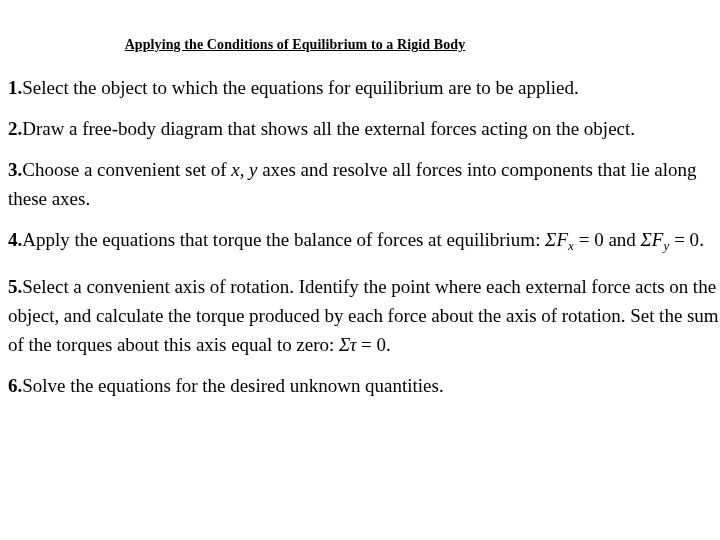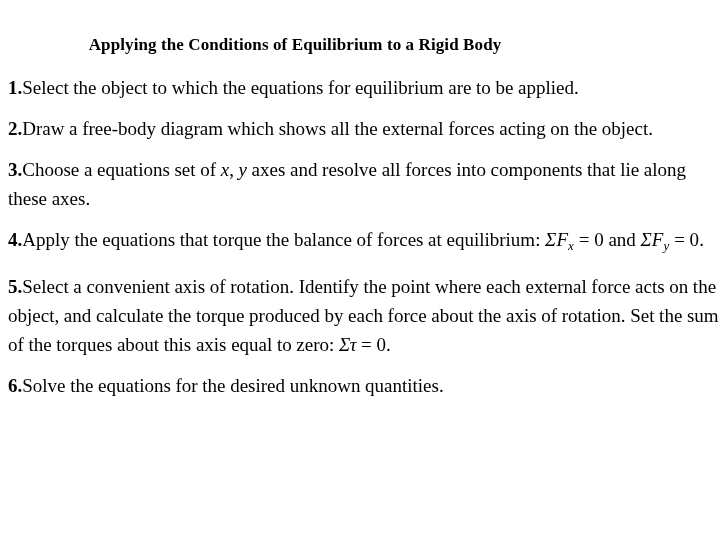--- a/index.html
+++ b/index.html
@@ -20,25 +20,26 @@
     height: 540px;
     background: #ffffff;
     overflow: hidden;
   }
   .slide-title {
     position: absolute;
     top: 34px;
     left: 0;
     width: 590px;
     text-align: center;
-    font-size: 17px;
+    font-size: 14px;
     font-weight: bold;
     letter-spacing: 0.1px;
     line-height: 22px;
     white-space: nowrap;
+    text-decoration: underline;
   }
   .body-block {
     position: absolute;
     top: 73px;
     left: 8px;
     width: 716px;
   }
   .step {
     font-size: 19px;
     line-height: 29px;
@@ -77,25 +78,25 @@
 
   <div class="slide-title">Applying the Conditions of Equilibrium to a Rigid Body</div>
 
   <div class="body-block">
 
     <p class="step">
       <span class="step-num">1.</span><span>Select the object to which the equations for equilibrium are to be applied.</span>
     </p>
 
     <p class="step">
-      <span class="step-num">2.</span><span>Draw a free-body diagram which shows all the external forces acting on the object.</span>
+      <span class="step-num">2.</span><span>Draw a free-body diagram that shows all the external forces acting on the object.</span>
     </p>
 
     <p class="step">
-      <span class="step-num">3.</span><span>Choose a equations set of </span><span class="it">x</span><span>, </span><span class="it">y</span><span> axes and resolve all forces into components that lie along these axes.</span>
+      <span class="step-num">3.</span><span>Choose a convenient set of </span><span class="it">x</span><span>, </span><span class="it">y</span><span> axes and resolve all forces into components that lie along these axes.</span>
     </p>
 
     <p class="step">
       <span class="step-num">4.</span><span>Apply the equations that torque the balance of forces at equilibrium: </span><span class="eq"><span>Σ</span><span>F</span><span class="sub">x</span><span class="rm"> = 0</span></span><span> and </span><span class="eq"><span>Σ</span><span>F</span><span class="sub">y</span><span class="rm"> = 0</span></span><span>.</span>
     </p>
 
     <p class="step">
       <span class="step-num">5.</span><span>Select a convenient axis of rotation. Identify the point where each external force acts on the object, and calculate the torque produced by each force about the axis of rotation. Set the sum of the torques about this axis equal to zero: </span><span class="eq"><span>Σ</span><span>τ</span><span class="rm"> = 0</span></span><span>.</span>
     </p>
 

